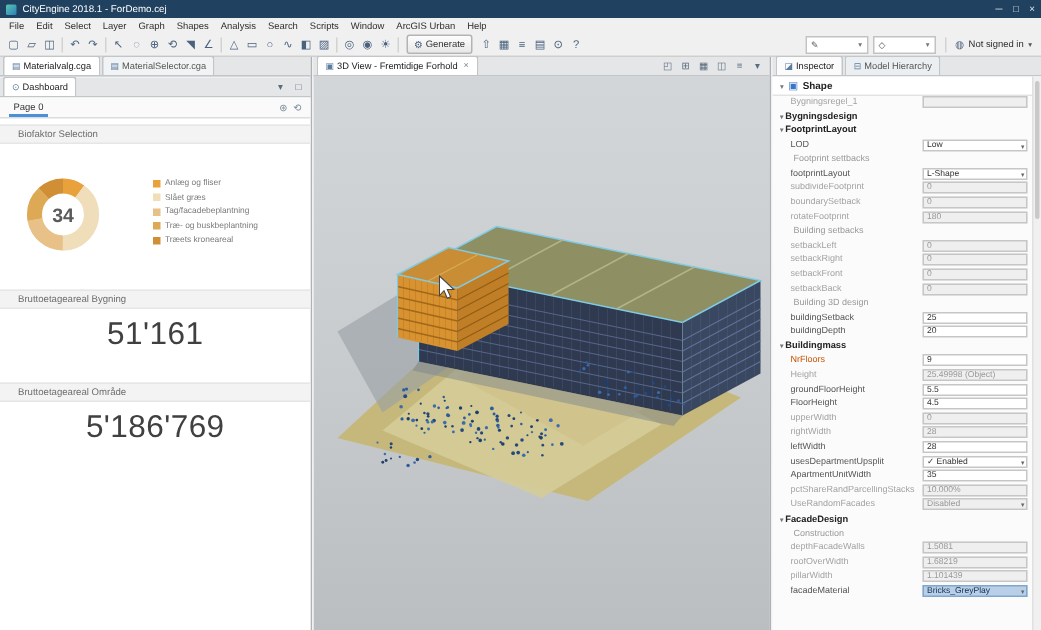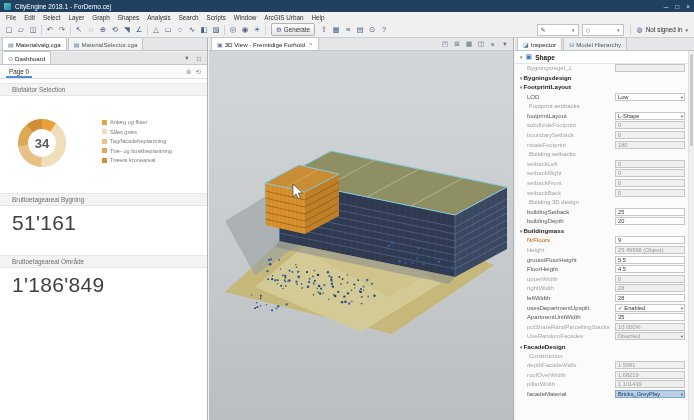--- a/index.html
+++ b/index.html
@@ -26,21 +26,21 @@
                 font-size:6.3px;color:#333;white-space:nowrap;}
   .generate-btn .g-ico{font-size:6.5px;color:#4b627e;}
   .toolbar-right{margin-left:auto;display:flex;align-items:center;gap:4px;padding-right:3px;}
   .mini-select{display:flex;align-items:center;gap:3px;height:10px;min-width:34px;padding:0 3px;
                border:1px solid #c2c2c2;background:#fff;font-size:6px;color:#555;}
   .mini-select::after{content:"▾";font-size:5px;color:#777;margin-left:auto;}
   .signin{display:flex;align-items:center;gap:3px;font-size:6.3px;color:#2e2e2e;white-space:nowrap;}
   .signin::after{content:"▾";font-size:5px;color:#555;}
   .signin .s-ico{color:#4b627e;font-size:7px;}
   
-  .left-panel{position:absolute;left:0;top:38px;width:208px;bottom:0;background:#eef0f1;border-right:1px solid #aeb2b6;box-sizing:border-box;}
+  .left-panel{position:absolute;left:0;top:38px;width:208px;bottom:0;background:#eef0f1;border-right:1px solid #aeb2b6;box-sizing:border-box;text-align:center;}
   .center-panel{position:absolute;left:209px;top:38px;width:305px;bottom:0;background:#e8e8e8;border-right:1px solid #aeb2b6;box-sizing:border-box;}
   .right-panel{position:absolute;left:515px;top:38px;width:179px;bottom:0;background:#f7f7f7;box-sizing:border-box;}
   
   .tabstrip{display:flex;align-items:flex-end;height:13px;background:#e4e6e8;border-bottom:1px solid #c3c6c9;padding-left:2px;box-sizing:border-box;}
   .tab{display:flex;align-items:center;gap:2px;height:12px;padding:0 5px;margin-right:1px;
        background:#f2f3f4;border:1px solid #c3c6c9;border-bottom:none;border-radius:2px 2px 0 0;
        font-size:6.2px;color:#555;white-space:nowrap;}
   .tab.active{background:#fff;color:#222;}
   .tab .tab-icon{font-size:6px;color:#5b7ca0;}
   .tab .tab-close{margin-left:2px;color:#888;font-size:6px;}
@@ -254,21 +254,21 @@
           </span>
           <span class="legend-item" style="display: flex;">
             <span class="legend-swatch" style="background: rgb(208, 143, 53);"></span>
             <span class="legend-label">Træets kroneareal</span>
           </span>
         </div>
 
       <div class="band kpi-band-1">Bruttoetageareal Bygning</div>
       <div class="kpi-value kpi-num-1">51'161</div>
       <div class="band kpi-band-2">Bruttoetageareal Område</div>
-      <div class="kpi-value kpi-num-2">1'186'849</div>
+      <div class="kpi-value kpi-num-2">5'186'769</div>
     </div>
   </div>
 
   <div class="center-panel">
     <div class="tabstrip">
       <div class="tab active">
         <span class="tab-icon">▣</span>
         <span>3D View - Fremtidige Forhold</span>
         <span class="tab-close">×</span>
       </div>

